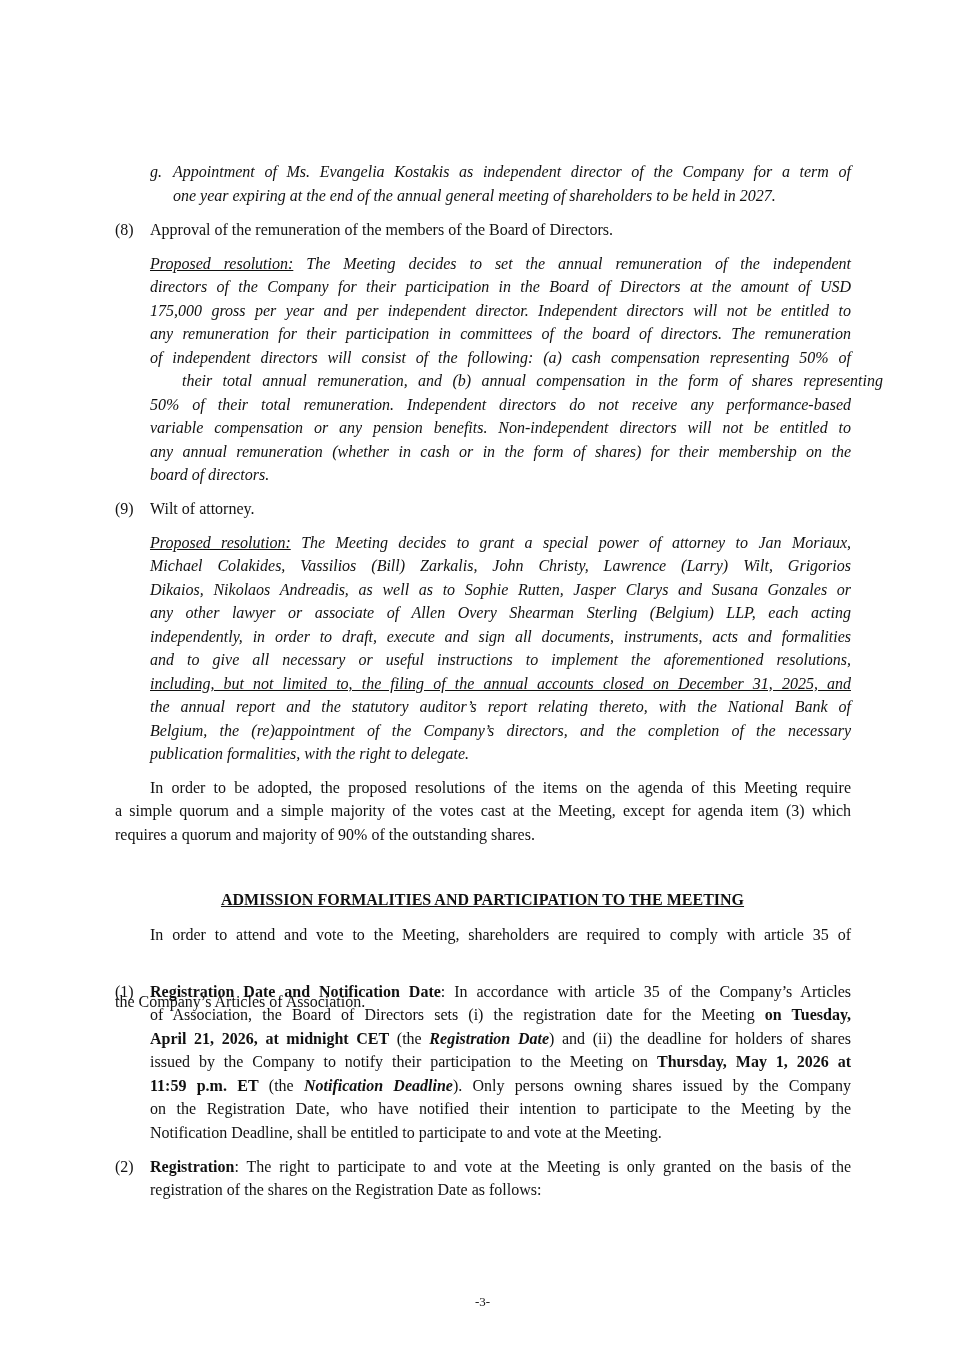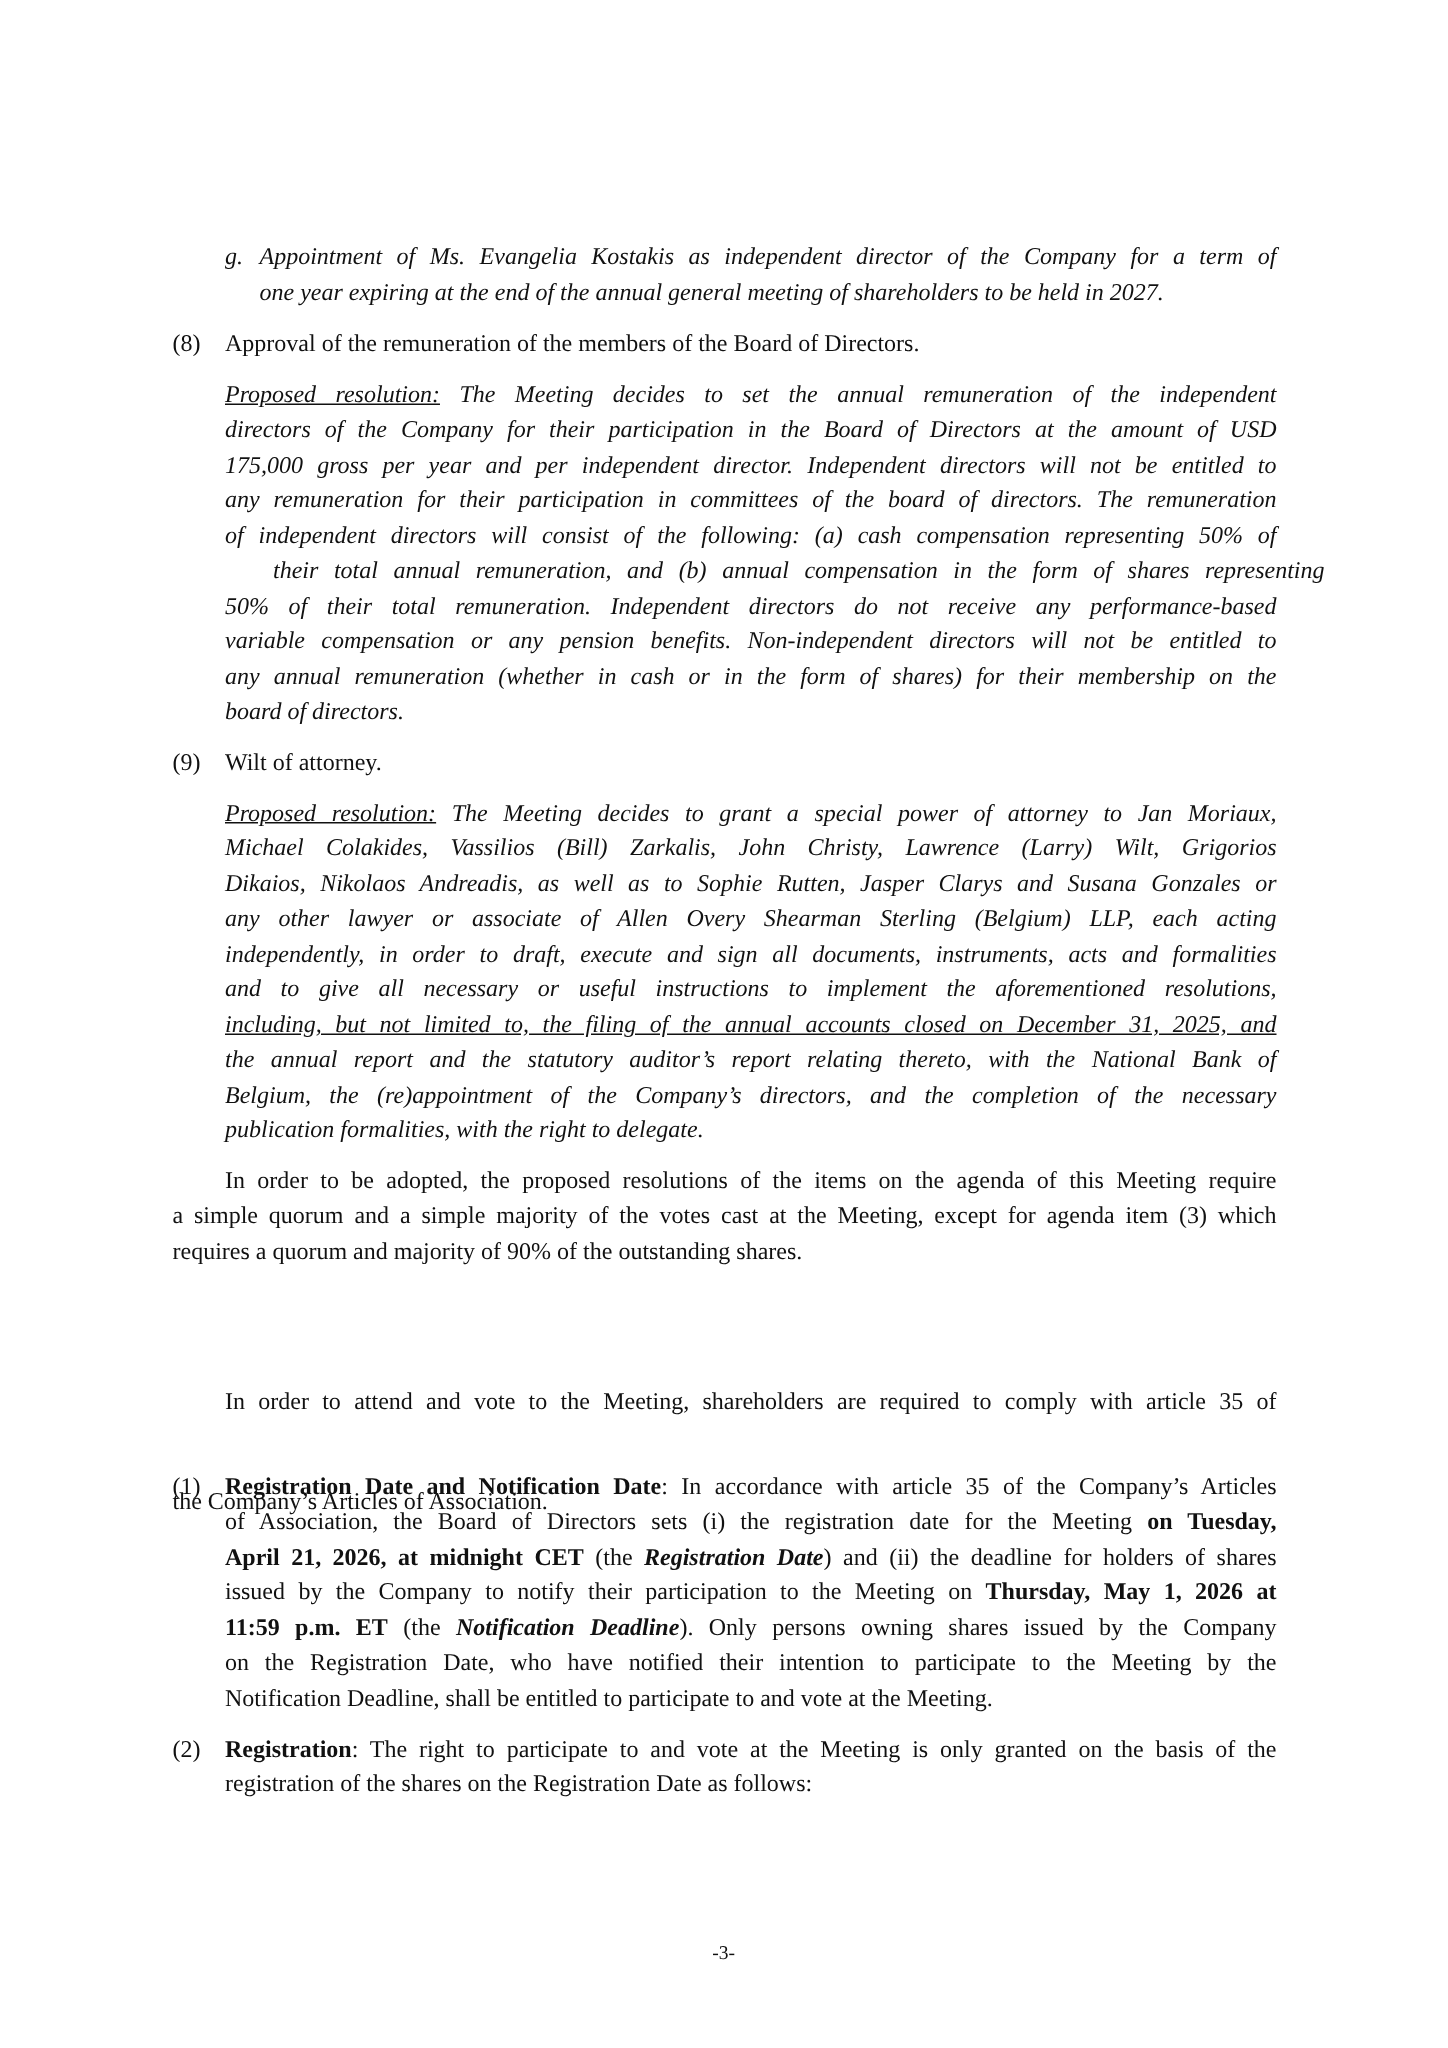--- a/index.html
+++ b/index.html
@@ -55,20 +55,21 @@
     <div class="line it just" style="left:150px; top:719px; width:701px;">Belgium, the (re)appointment of the Company’s directors, and the completion of the necessary</div>
     <div class="line it" style="left:150px; top:742px;">publication formalities, with the right to delegate.</div>
   </div>
 
   <div>
     <div class="line just" style="left:150px; top:776px; width:701px;">In order to be adopted, the proposed resolutions of the items on the agenda of this Meeting require</div>
     <div class="line just" style="left:115px; top:799px; width:736px;">a simple quorum and a simple majority of the votes cast at the Meeting, except for agenda item (3) which</div>
     <div class="line" style="left:115px; top:823px;">requires a quorum and majority of 90% of the outstanding shares.</div>
   </div>
 
+  <div class="heading" style="top:888px;">ADMISSION FORMALITIES AND PARTICIPATION TO THE MEETING</div>
 
   <div>
     <div class="line just" style="left:150px; top:923px; width:701px;">In order to attend and vote to the Meeting, shareholders are required to comply with article 35 of</div>
     <div class="line" style="left:115px; top:946px;margin-top:44px;">the Company’s Articles of Association.</div>
   </div>
 
   <div>
     <span class="num" style="left:115px; top:980px;">(1)</span>
     <div class="line just" style="left:150px; top:980px; width:701px;"><span class="b">Registration Date and Notification Date</span><span>: In accordance with article 35 of the Company’s Articles</span></div>
     <div class="line just" style="left:150px; top:1003px; width:701px;"><span>of Association, the Board of Directors sets (i) the registration date for the Meeting </span><span class="b">on Tuesday,</span></div>

